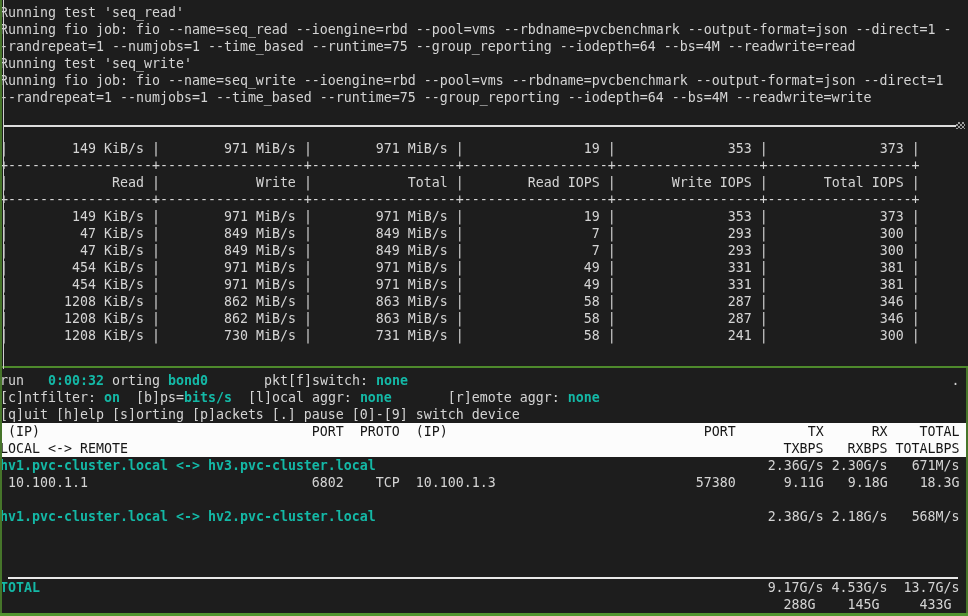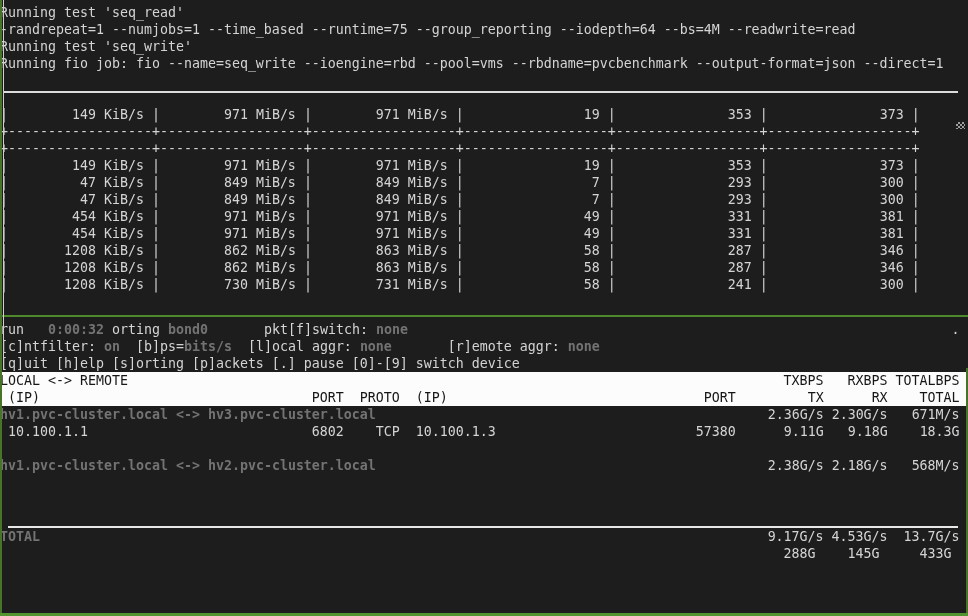--- a/index.html
+++ b/index.html
@@ -6,21 +6,21 @@
   body{
     width:968px;height:616px;
     background:#1d1d1d;
     font-family:"DejaVu Sans Mono","Liberation Mono",monospace;
     font-size:13.29px;line-height:17px;
     color:#d4d4d4;
     position:relative;overflow:hidden;
   }
   .t-line{white-space:pre;height:17px;overflow:hidden;}
   .t-line span{display:inline;}
-  .b{color:#737373;font-weight:bold;}
+  .b{color:#14b8a6;font-weight:bold;}
   .sliver{height:4px;overflow:hidden;}
   .sliver .t-line{margin-top:-13px;}
   #pane-fio{padding-top:0;}
   #hr1{height:2px;background:#dcdcdc;margin:19px 10px 0 3px;position:relative;}
   #dither{position:absolute;left:956px;top:122px;width:9px;height:7px;
           background:repeating-conic-gradient(#9c9c9c 0% 25%, #1d1d1d 0% 50%);
           background-size:4px 4px;}
   #pane-table{margin-top:13px;}
   #hr-green{height:2px;background:#4e8a2c;margin-top:22px;}
   #pane-net{padding-top:4px;}
@@ -35,47 +35,50 @@
   #vline-gray{position:absolute;left:3px;top:0;width:1px;height:369px;background:#cfcfcf;}
 </style>
 </head>
 <body>
 
 <div id="pane-fio">
     <div class="sliver">
       <div class="t-line"><span>+------------------+------------------+------------------+------------------+------------------+------------------+</span></div>
     </div>
     <div class="t-line"><span>Running test 'seq_read'</span></div>
+    <div class="t-line"><span>Running fio job: fio --name=seq_read --ioengine=rbd --pool=vms --rbdname=pvcbenchmark --output-format=json --direct=1 -</span></div>
     <div class="t-line"><span>-randrepeat=1 --numjobs=1 --time_based --runtime=75 --group_reporting --iodepth=64 --bs=4M --readwrite=read</span></div>
     <div class="t-line"><span>Running test 'seq_write'</span></div>
     <div class="t-line"><span>Running fio job: fio --name=seq_write --ioengine=rbd --pool=vms --rbdname=pvcbenchmark --output-format=json --direct=1</span></div>
+    <div class="t-line"><span>--randrepeat=1 --numjobs=1 --time_based --runtime=75 --group_reporting --iodepth=64 --bs=4M --readwrite=write</span></div>
   </div>
 <div id="hr1"></div>
 <div id="dither"></div>
 <div id="pane-table">
     <div class="t-line"><span>|</span>        <span>149 KiB/s</span> <span>|</span>        <span>971 MiB/s</span> <span>|</span>        <span>971 MiB/s</span> <span>|</span>               <span>19</span> <span>|</span>              <span>353</span> <span>|</span>              <span>373</span> <span>|</span></div>
     <div class="t-line"><span>+------------------+------------------+------------------+------------------+------------------+------------------+</span></div>
+    <div class="t-line"><span>|</span>             <span>Read</span> <span>|</span>            <span>Write</span> <span>|</span>            <span>Total</span> <span>|</span>        <span>Read IOPS</span> <span>|</span>       <span>Write IOPS</span> <span>|</span>       <span>Total IOPS</span> <span>|</span></div>
     <div class="t-line"><span>+------------------+------------------+------------------+------------------+------------------+------------------+</span></div>
     <div class="t-line"><span>|</span>        <span>149 KiB/s</span> <span>|</span>        <span>971 MiB/s</span> <span>|</span>        <span>971 MiB/s</span> <span>|</span>               <span>19</span> <span>|</span>              <span>353</span> <span>|</span>              <span>373</span> <span>|</span></div>
     <div class="t-line"><span>|</span>         <span>47 KiB/s</span> <span>|</span>        <span>849 MiB/s</span> <span>|</span>        <span>849 MiB/s</span> <span>|</span>                <span>7</span> <span>|</span>              <span>293</span> <span>|</span>              <span>300</span> <span>|</span></div>
     <div class="t-line"><span>|</span>         <span>47 KiB/s</span> <span>|</span>        <span>849 MiB/s</span> <span>|</span>        <span>849 MiB/s</span> <span>|</span>                <span>7</span> <span>|</span>              <span>293</span> <span>|</span>              <span>300</span> <span>|</span></div>
     <div class="t-line"><span>|</span>        <span>454 KiB/s</span> <span>|</span>        <span>971 MiB/s</span> <span>|</span>        <span>971 MiB/s</span> <span>|</span>               <span>49</span> <span>|</span>              <span>331</span> <span>|</span>              <span>381</span> <span>|</span></div>
     <div class="t-line"><span>|</span>        <span>454 KiB/s</span> <span>|</span>        <span>971 MiB/s</span> <span>|</span>        <span>971 MiB/s</span> <span>|</span>               <span>49</span> <span>|</span>              <span>331</span> <span>|</span>              <span>381</span> <span>|</span></div>
     <div class="t-line"><span>|</span>       <span>1208 KiB/s</span> <span>|</span>        <span>862 MiB/s</span> <span>|</span>        <span>863 MiB/s</span> <span>|</span>               <span>58</span> <span>|</span>              <span>287</span> <span>|</span>              <span>346</span> <span>|</span></div>
     <div class="t-line"><span>|</span>       <span>1208 KiB/s</span> <span>|</span>        <span>862 MiB/s</span> <span>|</span>        <span>863 MiB/s</span> <span>|</span>               <span>58</span> <span>|</span>              <span>287</span> <span>|</span>              <span>346</span> <span>|</span></div>
     <div class="t-line"><span>|</span>       <span>1208 KiB/s</span> <span>|</span>        <span>730 MiB/s</span> <span>|</span>        <span>731 MiB/s</span> <span>|</span>               <span>58</span> <span>|</span>              <span>241</span> <span>|</span>              <span>300</span> <span>|</span></div>
   </div>
 <div id="hr-green"></div>
 <div id="pane-net">
     <div class="t-line"><span>run</span>   <span class="b">0:00:32</span> <span>orting</span> <span class="b">bond0</span>       <span>pkt[f]switch:</span> <span class="b">none</span>                                                                    <span>.</span></div>
     <div class="t-line"><span>[c]ntfilter:</span> <span class="b">on</span>  <span>[b]ps=</span><span class="b">bits/s</span>  <span>[l]ocal aggr:</span> <span class="b">none</span>       <span>[r]emote aggr:</span> <span class="b">none</span></div>
     <div class="t-line"><span>[q]uit [h]elp [s]orting [p]ackets [.] pause [0]-[9] switch device</span></div>
     <div class="inv-bar">
+      <div class="t-line"> <span>(IP)</span>                                  <span>PORT</span>  <span>PROTO</span>  <span>(IP)</span>                                <span>PORT</span>         <span>TX</span>      <span>RX</span>    <span>TOTAL</span></div>
       <div class="t-line"><span>LOCAL &lt;-&gt; REMOTE</span>                                                                                  <span>TXBPS</span>   <span>RXBPS</span> <span>TOTALBPS</span></div>
-      <div class="t-line"> <span>(IP)</span>                                  <span>PORT</span>  <span>PROTO</span>  <span>(IP)</span>                                <span>PORT</span>         <span>TX</span>      <span>RX</span>    <span>TOTAL</span></div>
     </div>
     <div class="t-line"><span class="b">hv1.pvc-cluster.local</span> <span class="b">&lt;-&gt;</span> <span class="b">hv3.pvc-cluster.local</span>                                                 <span>2.36G/s</span> <span>2.30G/s</span>   <span>671M/s</span></div>
     <div class="t-line"> <span>10.100.1.1</span>                            <span>6802</span>    <span>TCP</span>  <span>10.100.1.3</span>                         <span>57380</span>      <span>9.11G</span>   <span>9.18G</span>    <span>18.3G</span></div>
     <div class="t-line"></div>
     <div class="t-line"><span class="b">hv1.pvc-cluster.local</span> <span class="b">&lt;-&gt;</span> <span class="b">hv2.pvc-cluster.local</span>                                                 <span>2.38G/s</span> <span>2.18G/s</span>   <span>568M/s</span></div>
     <div class="t-line"></div>
     <div id="total-hr"></div>
     <div class="t-line"><span class="b">TOTAL</span>                                                                                           <span>9.17G/s</span> <span>4.53G/s</span>  <span>13.7G/s</span></div>
     <div class="t-line">                                                                                                  <span>288G</span>    <span>145G</span>     <span>433G</span></div>
   </div>

